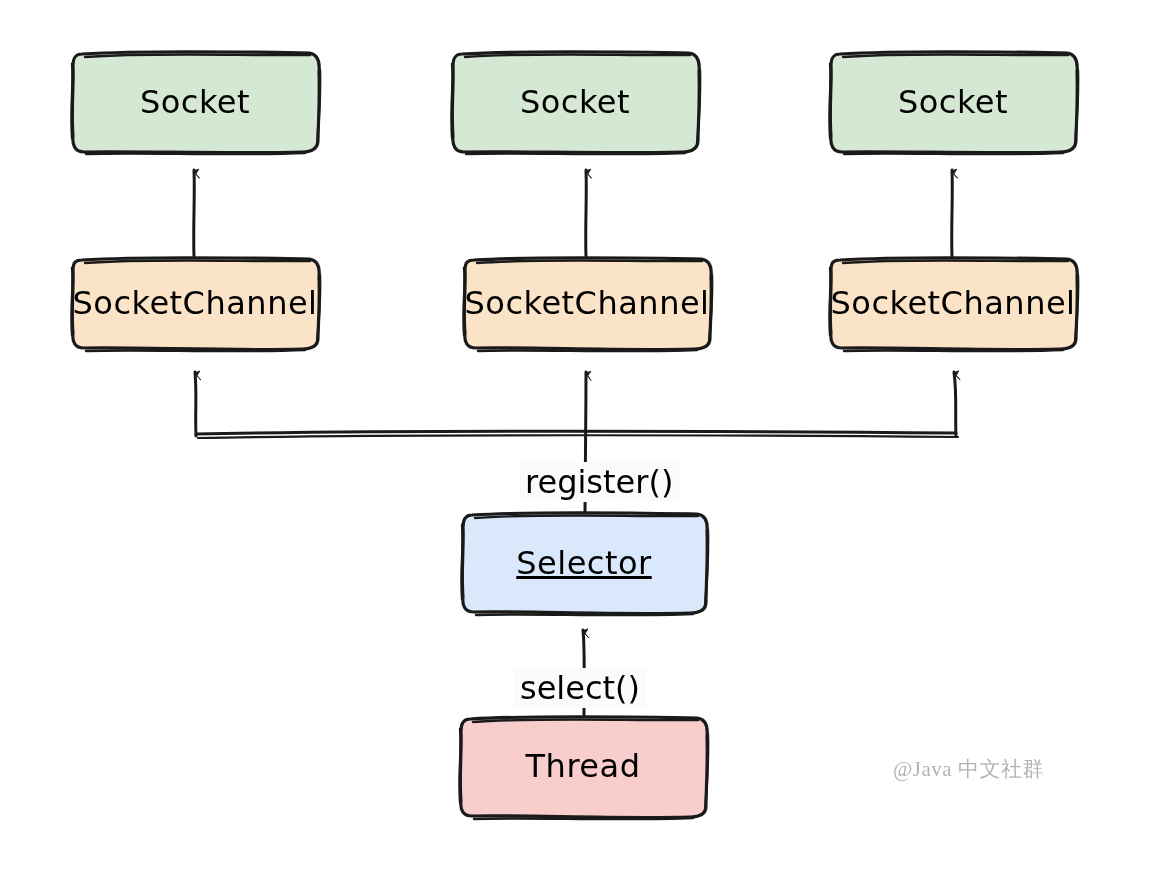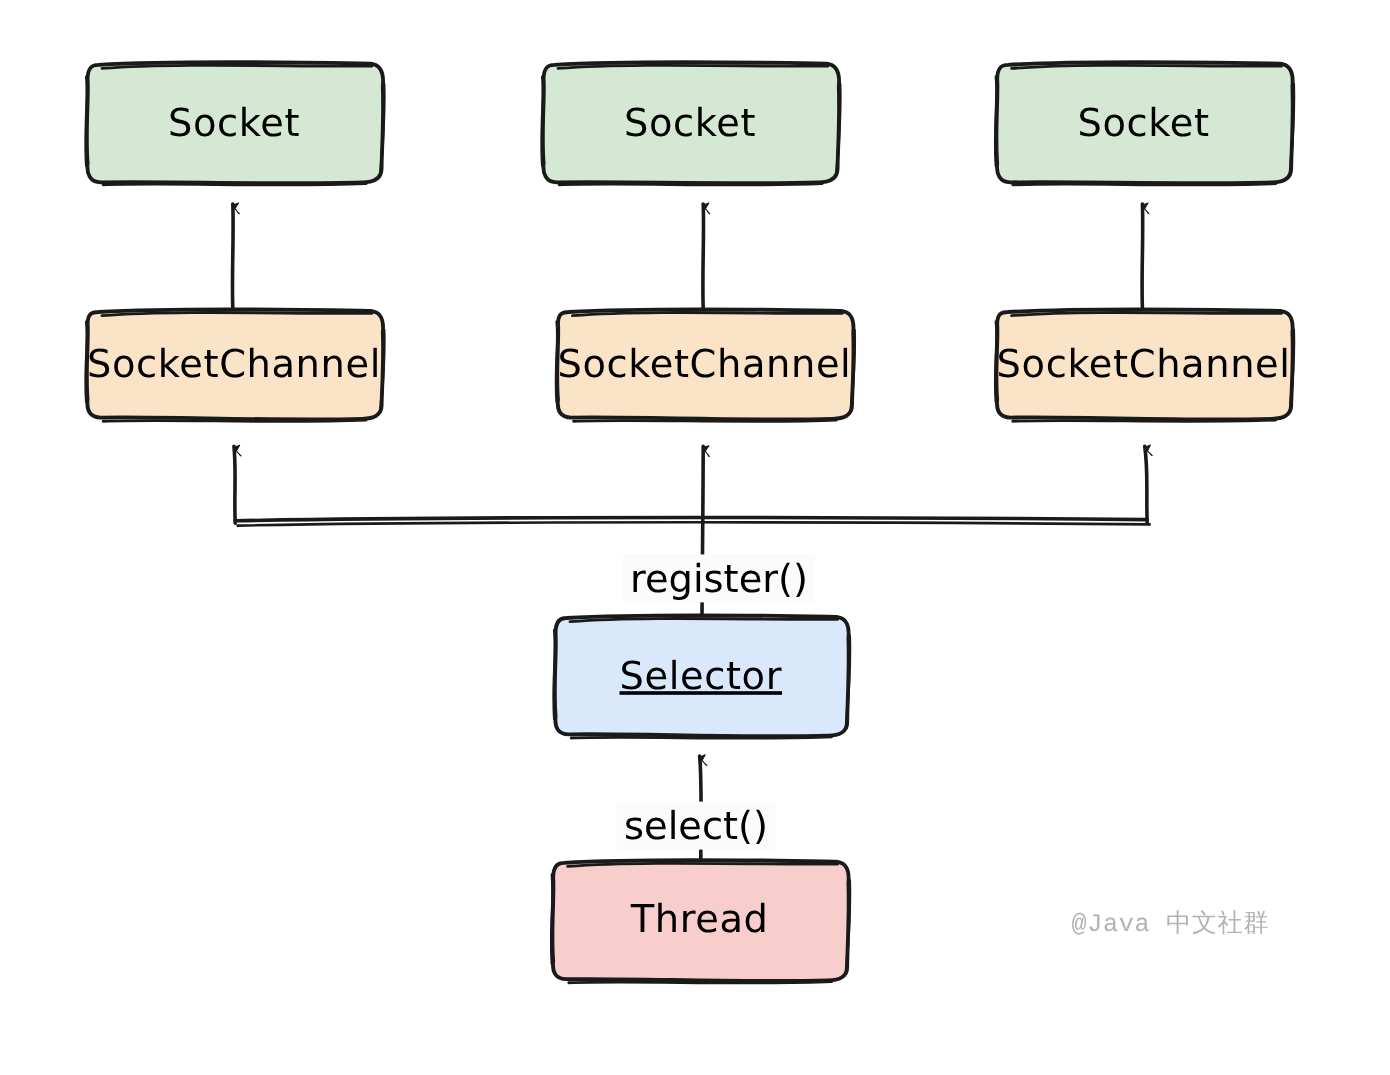--- a/index.html
+++ b/index.html
@@ -41,21 +41,21 @@
     font-family: "DejaVu Sans", sans-serif;
     font-size: 32px;
     color: #000000;
     background: #fbfbfb;
     padding: 1px 6px;
     white-space: nowrap;
     text-align: right;
   }
   .watermark {
     position: absolute;
-    font-family: Liberation Mono, monospace;
+    font-family: Liberation Serif, serif;
     font-size: 21px;
     color: #b3b3b3;
     white-space: nowrap;
     letter-spacing: 0.5px;
   }
 </style>
 </head>
 <body>
 
 <svg id="canvas" viewBox="0 0 1158 896" xmlns="http://www.w3.org/2000/svg">

